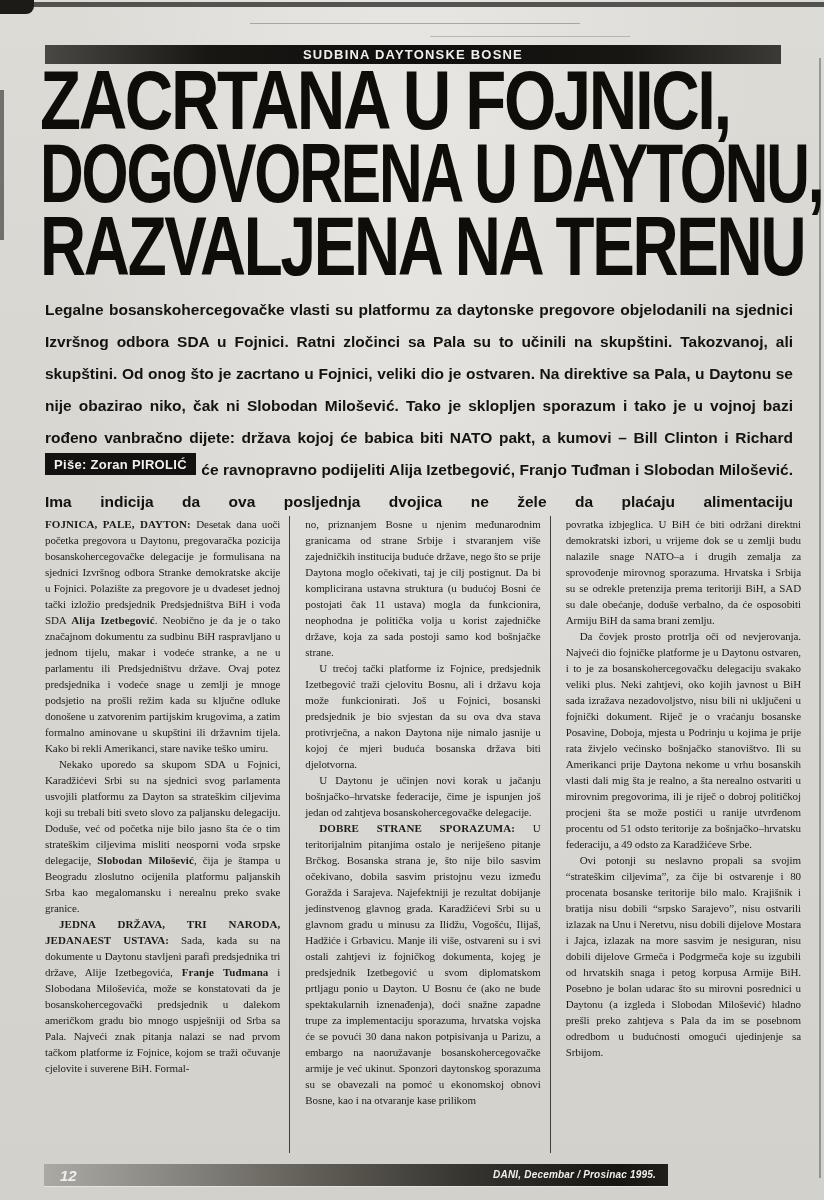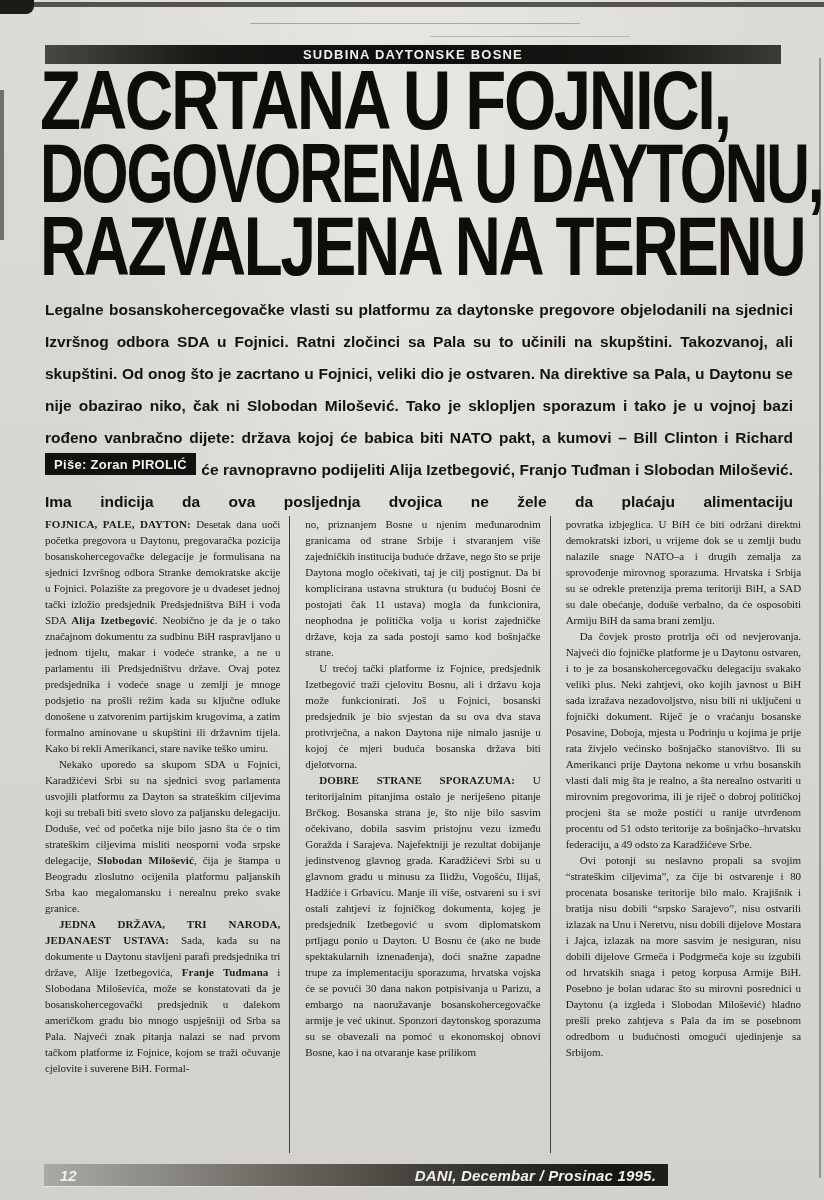--- a/index.html
+++ b/index.html
@@ -80,21 +80,21 @@
     background:linear-gradient(90deg,#aba9a4 0%,#8d8b86 18%,#636059 42%,#36342f 68%,#161512 92%,#201f1c 100%);
     display:flex;align-items:center;justify-content:space-between;
     box-shadow:0 1px 0 rgba(255,255,255,.4);
   }
   .footer .pagenum{
     margin-left:16px;color:#f0efeb;font-family:"Liberation Sans",sans-serif;
     font-weight:bold;font-style:italic;font-size:15px;line-height:1;
   }
   .footer .issue{
     margin-right:12px;color:#f0efeb;font-family:"Liberation Sans",sans-serif;
-    font-weight:bold;font-style:italic;font-size:15px;letter-spacing:.2px;line-height:1;
+    font-weight:bold;font-style:italic;font-size:10px;letter-spacing:.2px;line-height:1;
   }
 </style>
 </head>
 <body>
 
 <div class="page">
 
   <div class="top-line"></div>
   <div class="corner-blob"></div>
   <div class="streak1"></div>
@@ -120,20 +120,21 @@
 
   <div class="columns">
       <div class="column">
         <p class="para"><b>FOJNICA, PALE, DAYTON: </b><span>Desetak dana uoči početka pregovora u Daytonu, pregovaračka pozicija bosanskohercegovačke delegacije je formulisana na sjednici Izvršnog odbora Stranke demokratske akcije u Fojnici. Polazište za pregovore je u dvadeset jednoj tački izložio predsjednik Predsjedništva BiH i vođa SDA </span><b>Alija Izetbegović</b><span>. Neobično je da je o tako značajnom dokumentu za sudbinu BiH raspravljano u jednom tijelu, makar i vodeće stranke, a ne u parlamentu ili Predsjedništvu države. Ovaj potez predsjednika i vodeće snage u zemlji je mnoge podsjetio na prošli režim kada su ključne odluke donošene u zatvorenim partijskim krugovima, a zatim formalno aminovane u skupštini ili državnim tijela. Kako bi rekli Amerikanci, stare navike teško umiru.</span></p>
         <p class="para indent"><span>Nekako uporedo sa skupom SDA u Fojnici, Karadžićevi Srbi su na sjednici svog parlamenta usvojili platformu za Dayton sa strateškim ciljevima koji su trebali biti sveto slovo za paljansku delegaciju. Doduše, već od početka nije bilo jasno šta će o tim strateškim ciljevima misliti neosporni vođa srpske delegacije, </span><b>Slobodan Milošević</b><span>, čija je štampa u Beogradu zloslutno ocijenila platformu paljanskih Srba kao megalomansku i nerealnu preko svake granice.</span></p>
         <p class="para indent"><b>JEDNA DRŽAVA, TRI NARODA, JEDANAEST USTAVA: </b><span>Sada, kada su na dokumente u Daytonu stavljeni parafi predsjednika tri države, Alije Izetbegovića, </span><b>Franje Tuđmana</b><span> i Slobodana Miloševića, može se konstatovati da je bosanskohercegovački predsjednik u dalekom američkom gradu bio mnogo uspješniji od Srba sa Pala. Najveći znak pitanja nalazi se nad prvom tačkom platforme iz Fojnice, kojom se traži očuvanje cjelovite i suverene BiH. Formal-</span></p>
       </div>
       <div class="column">
         <p class="para"><span>no, priznanjem Bosne u njenim međunarodnim granicama od strane Srbije i stvaranjem više zajedničkih institucija buduće države, nego što se prije Daytona moglo očekivati, taj je cilj postignut. Da bi komplicirana ustavna struktura (u budućoj Bosni će postojati čak 11 ustava) mogla da funkcionira, neophodna je politička volja u korist zajedničke države, koja za sada postoji samo kod bošnjačke strane.</span></p>
         <p class="para indent"><span>U trećoj tački platforme iz Fojnice, predsjednik Izetbegović traži cjelovitu Bosnu, ali i državu koja može funkcionirati. Još u Fojnici, bosanski predsjednik je bio svjestan da su ova dva stava protivrječna, a nakon Daytona nije nimalo jasnije u kojoj će mjeri buduća bosanska država biti djelotvorna.</span></p>
+        <p class="para indent"><span>U Daytonu je učinjen novi korak u jačanju bošnjačko–hrvatske federacije, čime je ispunjen još jedan od zahtjeva bosanskohercegovačke delegacije.</span></p>
         <p class="para indent"><b>DOBRE STRANE SPORAZUMA: </b><span>U teritorijalnim pitanjima ostalo je neriješeno pitanje Brčkog. Bosanska strana je, što nije bilo sasvim očekivano, dobila sasvim pristojnu vezu između Goražda i Sarajeva. Najefektniji je rezultat dobijanje jedinstvenog glavnog grada. Karadžićevi Srbi su u glavnom gradu u minusu za Ilidžu, Vogošću, Ilijaš, Hadžiće i Grbavicu. Manje ili više, ostvareni su i svi ostali zahtjevi iz fojničkog dokumenta, kojeg je predsjednik Izetbegović u svom diplomatskom prtljagu ponio u Dayton. U Bosnu će (ako ne bude spektakularnih iznenađenja), doći snažne zapadne trupe za implementaciju sporazuma, hrvatska vojska će se povući 30 dana nakon potpisivanja u Parizu, a embargo na naoružavanje bosanskohercegovačke armije je već ukinut. Sponzori daytonskog sporazuma su se obavezali na pomoć u ekonomskoj obnovi Bosne, kao i na otvaranje kase prilikom</span></p>
       </div>
       <div class="column">
         <p class="para"><span>povratka izbjeglica. U BiH će biti održani direktni demokratski izbori, u vrijeme dok se u zemlji budu nalazile snage NATO–a i drugih zemalja za sprovođenje mirovnog sporazuma. Hrvatska i Srbija su se odrekle pretenzija prema teritoriji BiH, a SAD su dale obećanje, doduše verbalno, da će osposobiti Armiju BiH da sama brani zemlju.</span></p>
         <p class="para indent"><span>Da čovjek prosto protrlja oči od nevjerovanja. Najveći dio fojničke platforme je u Daytonu ostvaren, i to je za bosanskohercegovačku delegaciju svakako veliki plus. Neki zahtjevi, oko kojih javnost u BiH sada izražava nezadovoljstvo, nisu bili ni uključeni u fojnički dokument. Riječ je o vraćanju bosanske Posavine, Doboja, mjesta u Podrinju u kojima je prije rata živjelo većinsko bošnjačko stanovištvo. Ili su Amerikanci prije Daytona nekome u vrhu bosanskih vlasti dali mig šta je realno, a šta nerealno ostvariti u mirovnim pregovorima, ili je riječ o dobroj političkoj procjeni šta se može postići u ranije utvrđenom procentu od 51 odsto teritorije za bošnjačko–hrvatsku federaciju, a 49 odsto za Karadžićeve Srbe.</span></p>
         <p class="para indent"><span>Ovi potonji su neslavno propali sa svojim “strateškim ciljevima”, za čije bi ostvarenje i 80 procenata bosanske teritorije bilo malo. Krajišnik i bratija nisu dobili “srpsko Sarajevo”, nisu ostvarili izlazak na Unu i Neretvu, nisu dobili dijelove Mostara i Jajca, izlazak na more sasvim je nesiguran, nisu dobili dijelove Grmeča i Podgrmeča koje su izgubili od hrvatskih snaga i petog korpusa Armije BiH. Posebno je bolan udarac što su mirovni posrednici u Daytonu (a izgleda i Slobodan Milošević) hladno prešli preko zahtjeva s Pala da im se posebnom odredbom u budućnosti omogući ujedinjenje sa Srbijom.</span></p>
       </div>
     </div>
 
   <div class="footer">

